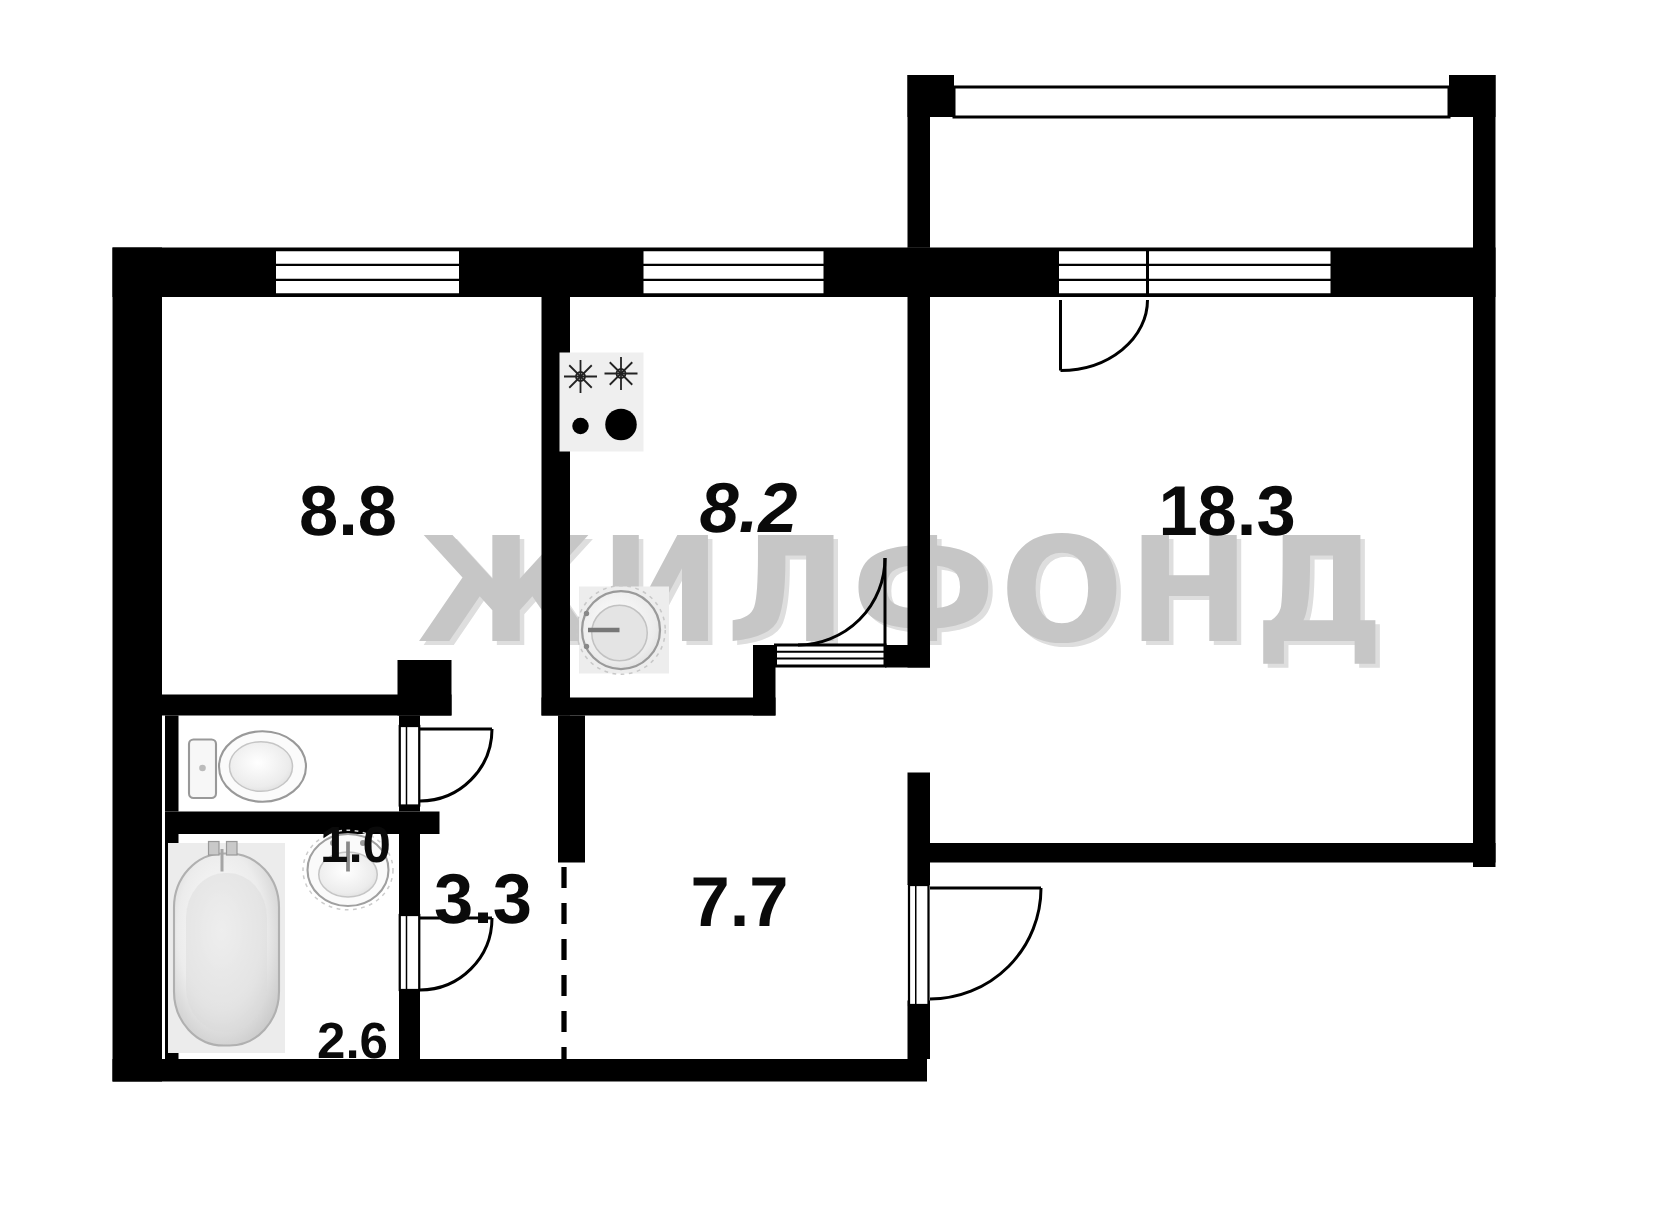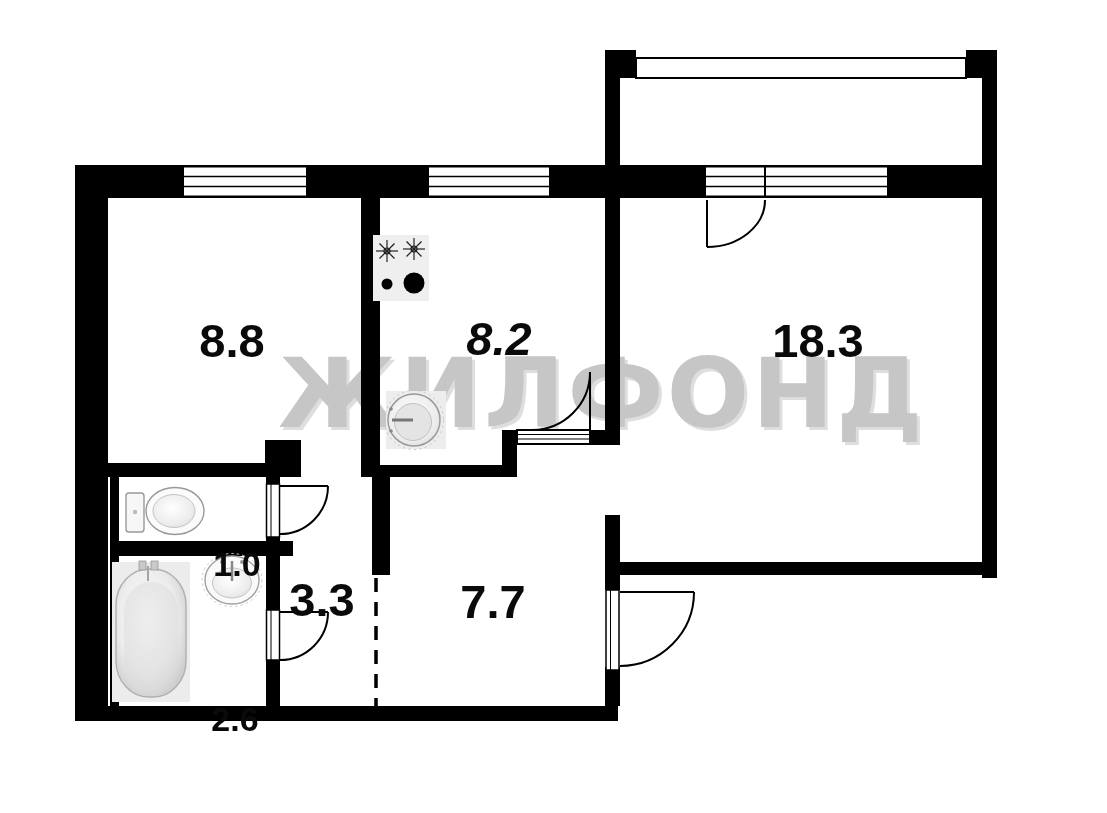--- a/index.html
+++ b/index.html
@@ -223,16 +223,16 @@
         <circle cx="242" cy="562" r="2" fill="#999999"></circle>
       </g>
     </g>
   </svg>
 
   <div class="room-label" style="left:232px;top:340px;">8.8</div>
   <div class="room-label" style="left:499px;top:338px;font-style:italic;">8.2</div>
   <div class="room-label" style="left:818px;top:340px;">18.3</div>
   <div class="room-label lbl-small" style="left:237px;top:517px;">1.0</div>
   <div class="room-label" style="left:322px;top:575px;margin-top:24px;">3.3</div>
-  <div class="room-label lbl-small" style="left:235px;top:672px;text-align:center;">2.6</div>
+  <div class="room-label lbl-small" style="left:235px;top:648px;text-align:center;">2.6</div>
   <div class="room-label" style="left:493px;top:601px;text-align:center;">7.7</div>
 
 </div>
 
 </body></html>

